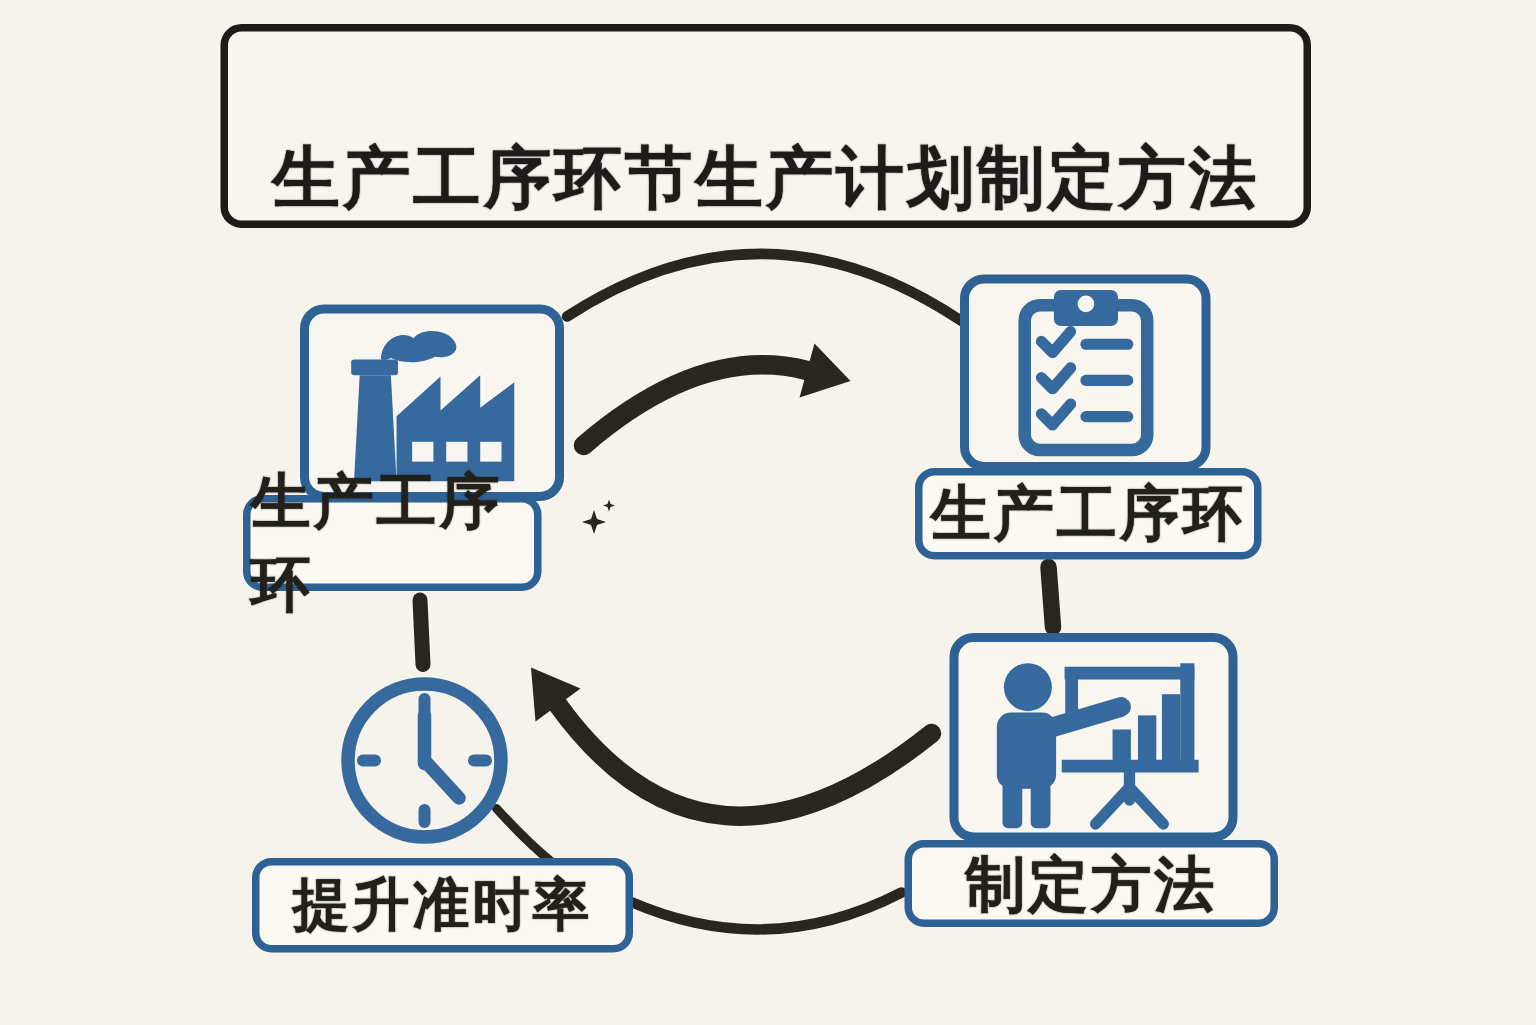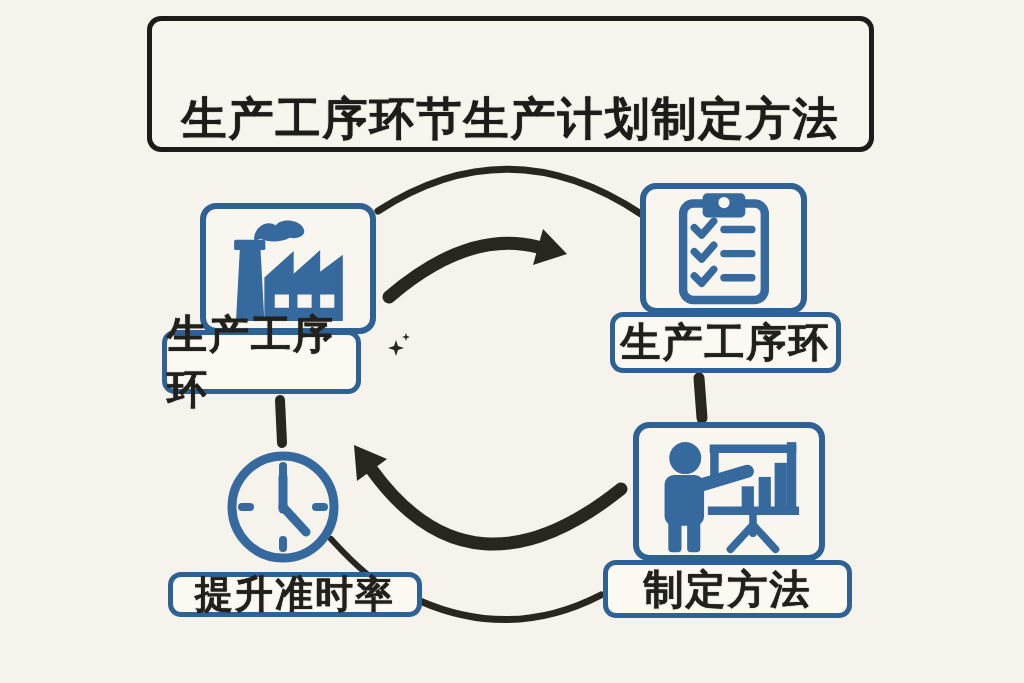--- a/index.html
+++ b/index.html
@@ -162,17 +162,17 @@
       <g fill="none" stroke="#36699d" stroke-linecap="round">
         <path d="M61,20 V28" stroke-width="8"></path>
         <path d="M94,61 H102" stroke-width="8"></path>
         <path d="M61,94 V102" stroke-width="8"></path>
         <path d="M20,61 H28" stroke-width="8"></path>
         <path d="M61,63 V31" stroke-width="9"></path>
         <path d="M61,61 L84,86" stroke-width="9"></path>
       </g>
     </svg>
   </div>
-  <div class="label-box fs38" style="left:168px;top:572px;width:254px;height:45px;">
+  <div class="label-box fs38" style="left:168px;top:572px;width:254px;height:63px;">
     <span>提升准时率</span>
   </div>
 
 </div>
 
 </body></html>

